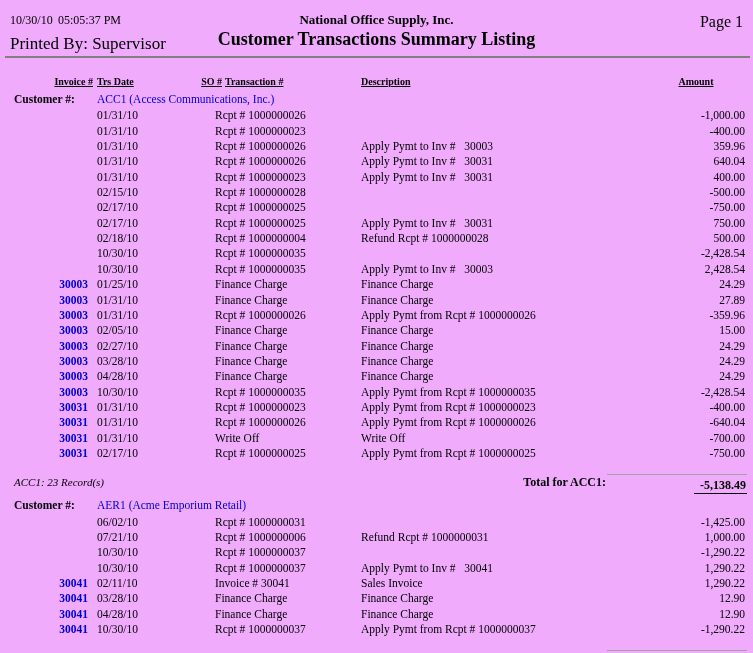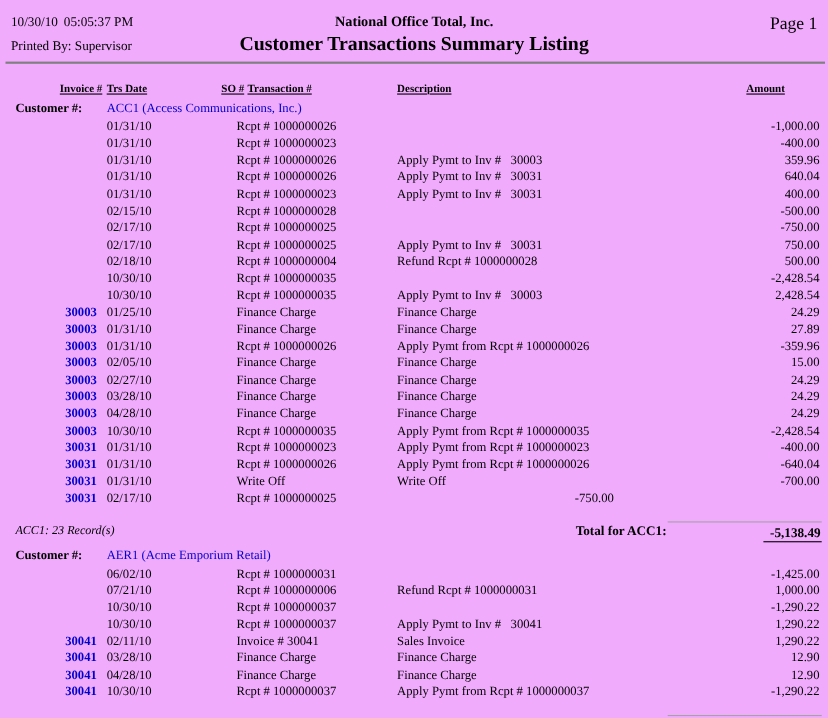--- a/index.html
+++ b/index.html
@@ -9,21 +9,21 @@
     background:#f0abfc;
     font-family:"Liberation Serif", serif;
     color:#000;
     overflow:hidden;
   }
   
   .hdr-date{position:absolute;top:13px;left:10px;font-size:12px;}
   .hdr-time{position:absolute;top:13px;left:58px;font-size:12px;}
   .hdr-company{position:absolute;top:12px;left:0;right:0;text-align:center;font-size:13px;font-weight:bold;}
   .hdr-page{position:absolute;top:13px;right:10px;font-size:16px;}
-  .hdr-printedby{position:absolute;top:34px;left:10px;font-size:12px;}
+  .hdr-printedby{position:absolute;top:34px;left:10px;font-size:17px;}
   .hdr-title{position:absolute;top:29px;left:0;right:0;text-align:center;font-size:18px;font-weight:bold;}
   .hdr-rule{position:absolute;top:56px;left:5px;width:745px;height:2px;background:#808080;}
 
   
   .report-body{position:absolute;top:74px;left:0;width:753px;}
   .col-headers{position:relative;height:19px;font-size:10px;font-weight:bold;}
   .col-headers span{position:absolute;top:2px;text-decoration:underline;}
   .ch-invoice{left:0;width:93px;text-align:right;}
   .ch-date{left:97px;}
   .ch-so{left:150px;width:72px;text-align:right;}
@@ -56,21 +56,21 @@
   .total-row .t-amt-wrap{position:absolute;left:607px;width:140px;top:1px;border-top:1px solid #a3a3a3;text-align:right;}
   .total-row .t-amt{display:inline-block;font-weight:bold;font-size:12px;border-bottom:1px solid #000;padding:1px 1px 0 6px;}
 </style>
 </head>
 <body>
 
 <div class="page">
 
   <span class="hdr-date">10/30/10</span>
   <span class="hdr-time">05:05:37 PM</span>
-  <div class="hdr-company">National Office Total, Inc.</div>
+  <div class="hdr-company">National Office Supply, Inc.</div>
   <span class="hdr-page">Page 1</span>
   <div class="hdr-printedby">Printed By: Supervisor</div>
   <div class="hdr-title">Customer Transactions Summary Listing</div>
   <div class="hdr-rule"></div>
 
   <div class="report-body">
 
     <div class="col-headers">
       <span class="ch-invoice">Invoice #</span>
       <span class="ch-date">Trs Date</span>
@@ -260,20 +260,21 @@
     <span class="c-date">01/31/10</span>
     <span class="c-txn">Write Off</span>
     <span class="c-desc">Write Off</span>
     <span class="c-amt">-700.00</span>
   </div>
 
   <div class="row">
     <span class="c-inv"><span class="inv">30031</span></span>
     <span class="c-date">02/17/10</span>
     <span class="c-txn">Rcpt # 1000000025</span>
+    <span class="c-desc">Apply Pymt from Rcpt # 1000000025</span>
     <span class="c-amt">-750.00</span>
   </div>
 </div>
     <div class="total-row">
       <span class="records">ACC1: 23 Record(s)</span>
       <span class="t-label">Total for ACC1:</span>
       <span class="t-amt-wrap"><span class="t-amt">-5,138.49</span></span>
     </div>
   </div>
 

